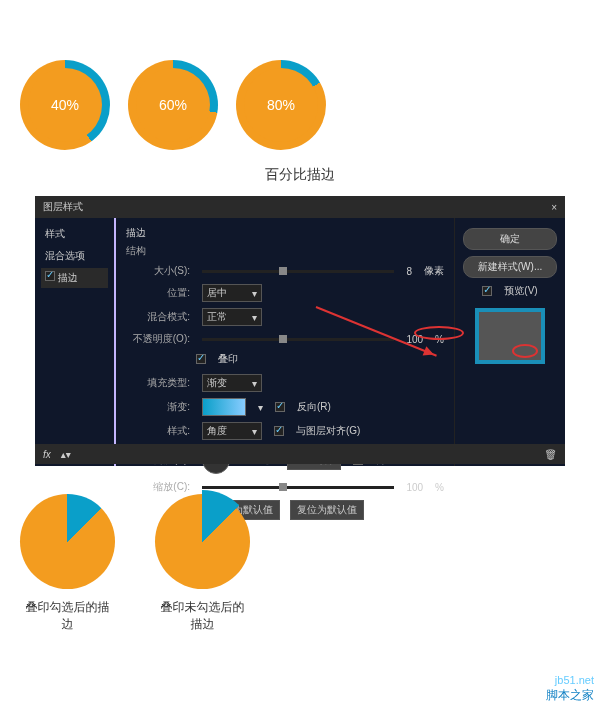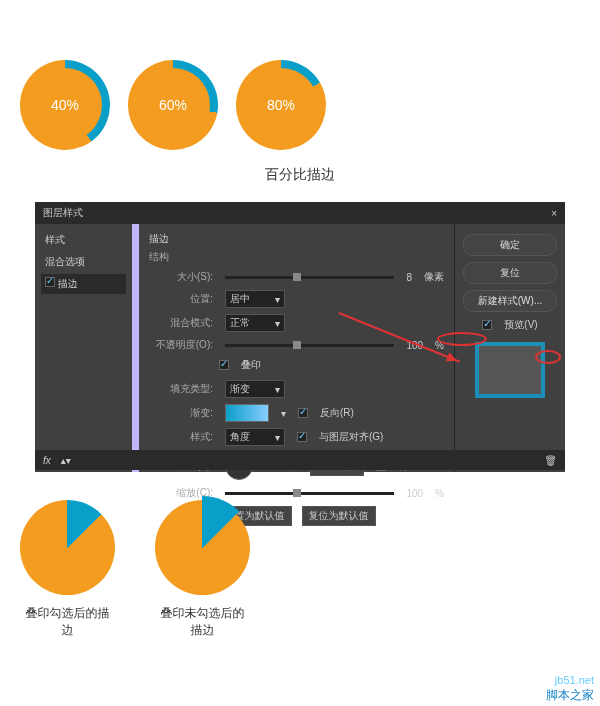--- a/index.html
+++ b/index.html
@@ -6,25 +6,25 @@
 body{width:600px;height:706px;background:#fff;font-family:"Microsoft YaHei",sans-serif;font-size:12px;position:relative;overflow:hidden}
 .top-row{display:flex;padding:60px 10px 10px 20px;align-items:center;gap:18px}
 .donut{width:90px;height:90px;border-radius:50%;display:flex;align-items:center;justify-content:center;color:#fff;font-weight:normal;font-size:14px;position:relative}
 .d40{background:conic-gradient(#0a9fc9 0deg 144deg,#f39c1f 144deg 360deg)}
 .d60{background:conic-gradient(#0a9fc9 0deg 100deg,#f39c1f 100deg 360deg)}
 .d80{background:conic-gradient(#0a9fc9 0deg 60deg,#f39c1f 60deg 360deg)}
 .donut::after{content:"";position:absolute;inset:8px;border-radius:50%;background:#f39c1f}
 .pct{position:relative;z-index:1}
 .desc{flex:1;font-size:13px;line-height:1.6;color:#333}
 .sub-title{text-align:center;font-size:14px;color:#333;margin:6px 0}
-.dialog{margin:18px auto 0;width:530px;height:270px;background:#404040;position:relative;color:#ccc;font-size:10px}
+.dialog{margin:12px auto 0;width:530px;height:270px;background:#0f172a;position:relative;color:#ccc;font-size:10px}
 .dlg-title{height:22px;background:#2a2a2a;display:flex;align-items:center;padding:0 8px;justify-content:space-between}
 .close-x{color:#ccc;cursor:pointer}
 .dlg-body{display:flex;height:248px}
-.left-col{width:104px;padding:6px;border-right:7px solid #c4b5fd}
+.left-col{width:81px;padding:6px;border-right:2px solid #c4b5fd}
 .left-col div{padding:3px 4px;margin-bottom:2px}
 .left-sel{background:#2a2a2a}
 .mid-col{flex:1;padding:8px 10px;border-right:1px solid #222;position:relative}
 .right-col{width:110px;padding:10px 8px}
 .btn{background:#444;border:1px solid #555;border-radius:10px;padding:3px 0;text-align:center;margin-bottom:6px;cursor:pointer;font-size:10px;color:#ddd}
 .preview-box{width:70px;height:56px;background:#555;margin:10px auto;border:4px solid #1a8fb8}
 .row{display:flex;align-items:center;margin-bottom:6px;gap:12px}
 .lbl{width:64px;text-align:right;color:#aaa}
 .slider{flex:1;height:3px;background:#222;position:relative}
 .slider::after{content:"";position:absolute;left:40%;top:-3px;width:8px;height:8px;background:#888}
@@ -168,21 +168,20 @@
         <span class="mini-btn">复位为默认值</span>
       </div>
 
       <div class="arrow-red"></div>
       <div class="red-oval ov1"></div>
       <div class="red-oval ov2"></div>
     </div>
 
     <div class="right-col">
       <div class="btn">确定</div>
-      <div class="btn">复位</div>
       <div class="btn">新建样式(W)...</div>
       <div class="row" style="justify-content:center">
           <span class="chk on"></span>
           <span>预览(V)</span>
         </div>
       <div class="preview-box"></div>
     </div>
   </div>
   <div class="footer-bar">
     <span style="font-style:italic">fx</span>

